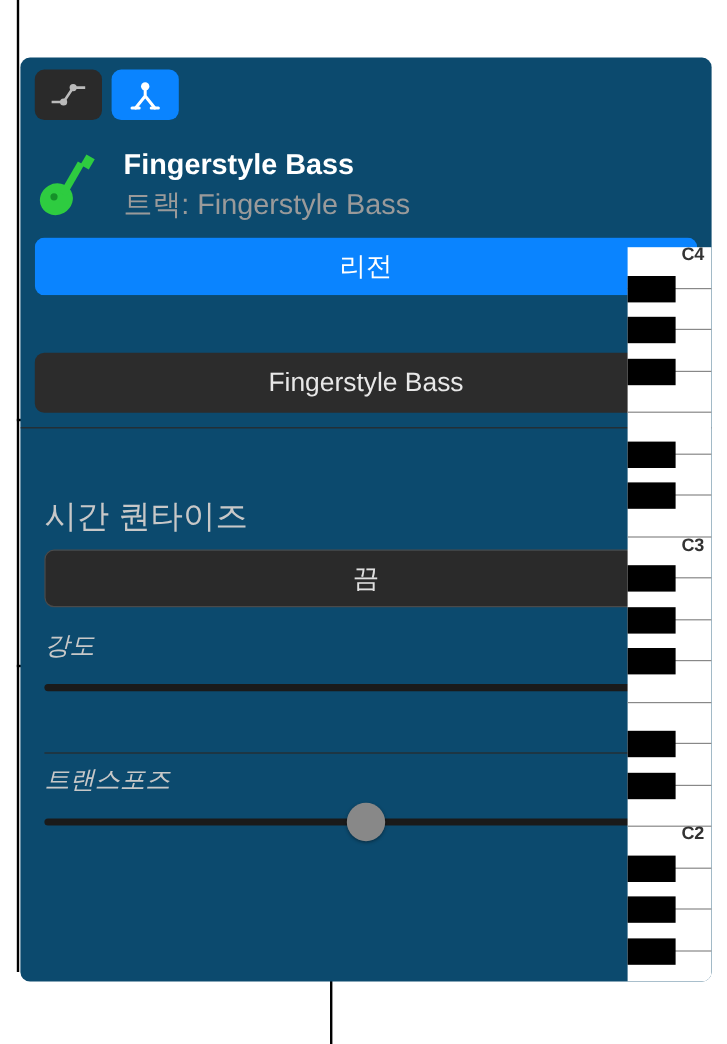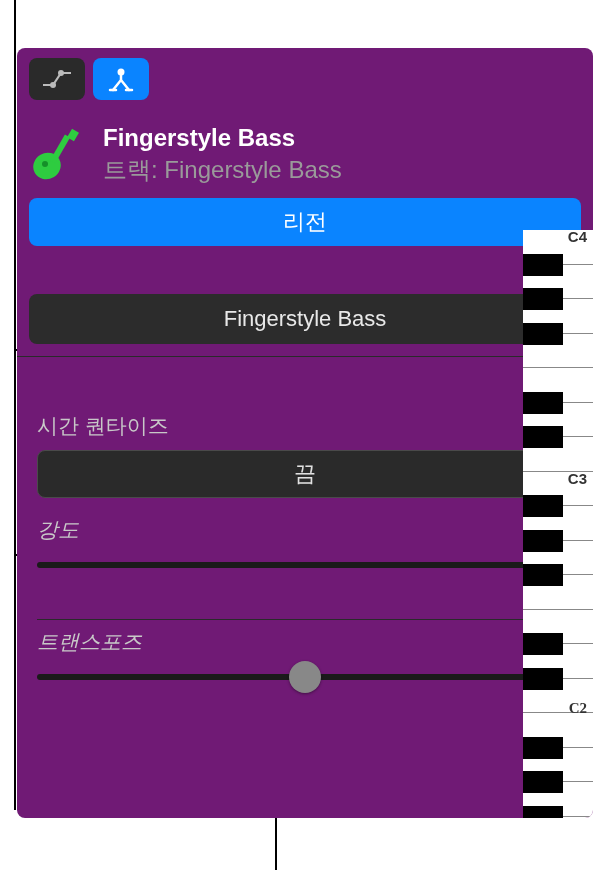--- a/index.html
+++ b/index.html
@@ -13,21 +13,21 @@
       background: #fff;
       font-family: -apple-system, BlinkMacSystemFont, "Helvetica Neue", sans-serif;
       overflow: hidden;
     }
     .panel {
       position: absolute;
       left: 17px;
       top: 48px;
       width: 576px;
       height: 770px;
-      background: #701a75;
+      background: #0c4a6e;
       border-radius: 8px;
       overflow: hidden;
     }
     .toolbar {
       display: flex;
       gap: 8px;
       padding: 10px 12px;
       align-items: center;
     }
     .tool-btn {
@@ -109,21 +109,21 @@
     .divider-area {
       height: 38px;
       margin-top: 12px;
       border-top: 1px solid #2a2a2a;
     }
     .section {
       padding: 0 20px;
     }
     .section-label {
       color: #c8c8c8;
-      font-size: 21px;
+      font-size: 27px;
       margin-top: 18px;
       margin-bottom: 10px;
     }
     .dropdown {
       height: 48px;
       background: #2a2a2a;
       border: 1px solid #4a4a4a;
       border-radius: 8px;
       display: flex;
       align-items: center;
@@ -195,21 +195,20 @@
       border-bottom: 1px solid #2a2a2a;
       margin-bottom: 8px;
     }
     .piano {
       position: absolute;
       right: 0;
       top: 158px;
       width: 70px;
       bottom: 0;
       background: #fff;
-      margin-top: 24px;
     }
     .piano-key-white {
       height: 34.5px;
       border-bottom: 1px solid #888;
       position: relative;
     }
     .piano-key-black {
       position: absolute;
       left: 0;
       width: 40px;
@@ -318,21 +317,21 @@
       </div>
       <div class="slider-track">
         <div class="slider-knob" style="left:50%;"></div>
       </div>
     </div>
   </div>
 
   <div class="piano">
     <div class="piano-label" style="top:-2px;">C4</div>
     <div class="piano-label" style="top:240px;">C3</div>
-    <div class="piano-label" style="top:470px;font-family:Liberation Serif, serif;">C2</div>
+    <div class="piano-label" style="top:480px;">C2</div>
 
     <div class="piano-key-white"></div>
     <div class="piano-key-white"></div>
     <div class="piano-key-white"></div>
     <div class="piano-key-white"></div>
     <div class="piano-key-white"></div>
     <div class="piano-key-white"></div>
     <div class="piano-key-white"></div>
     <div class="piano-key-white"></div>
     <div class="piano-key-white"></div>

